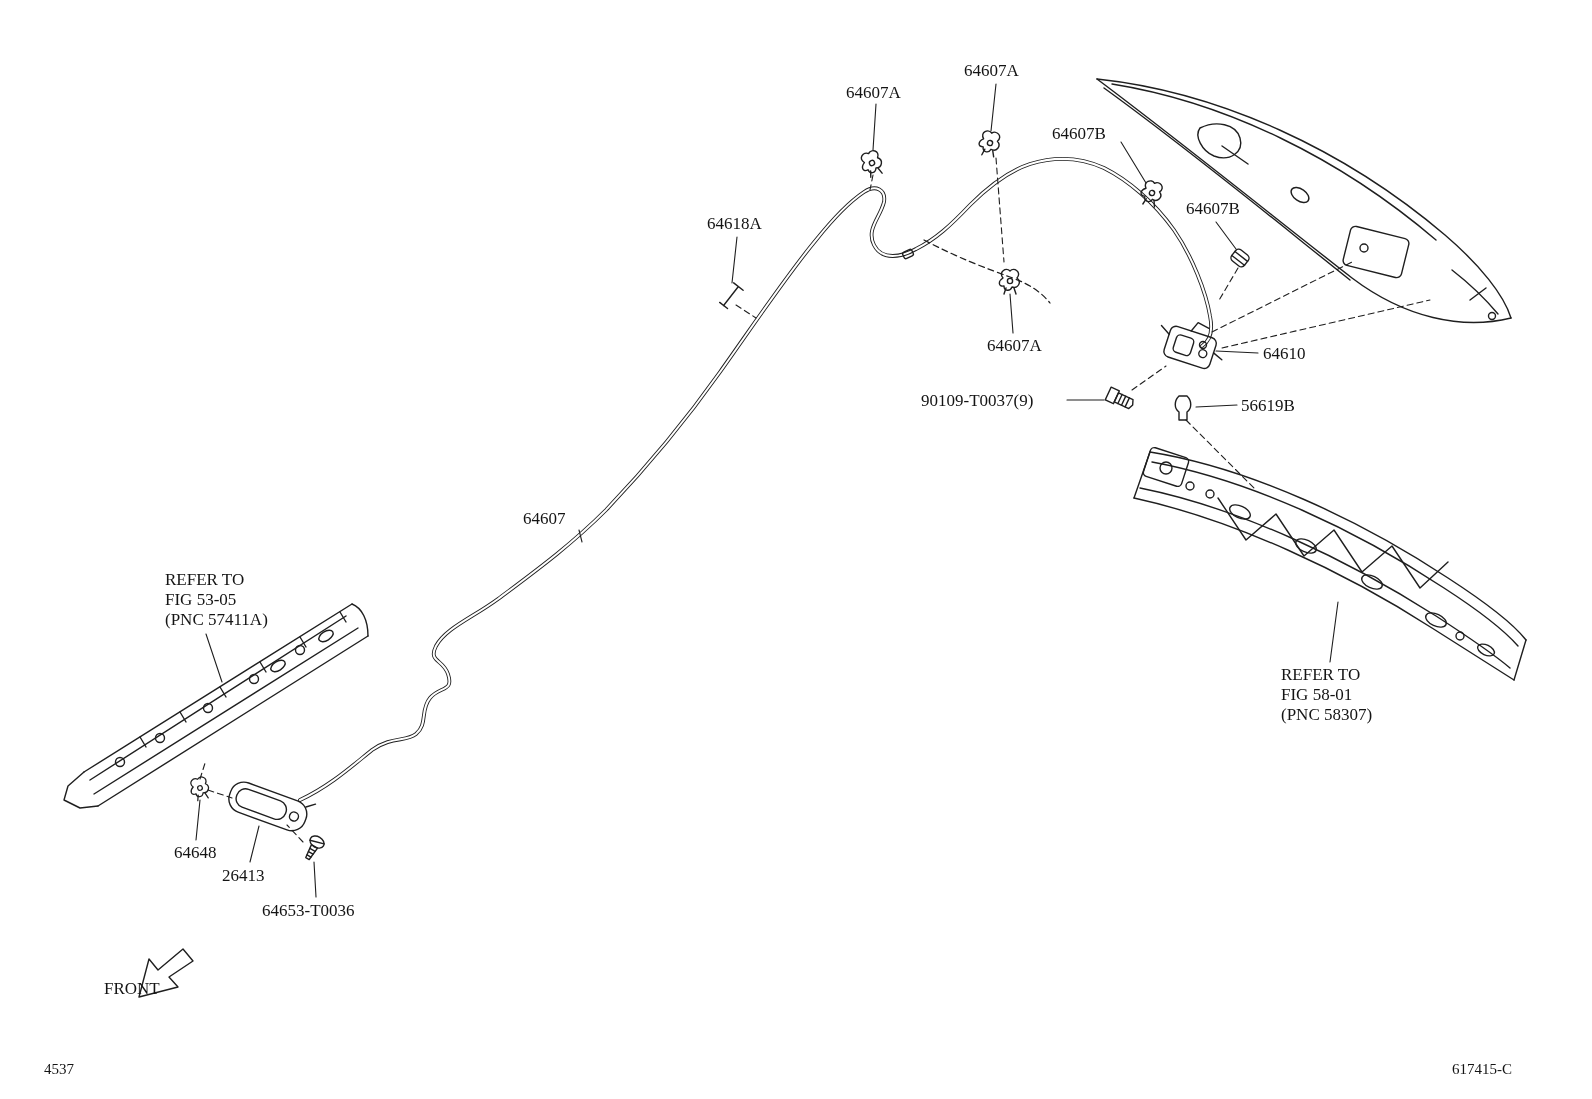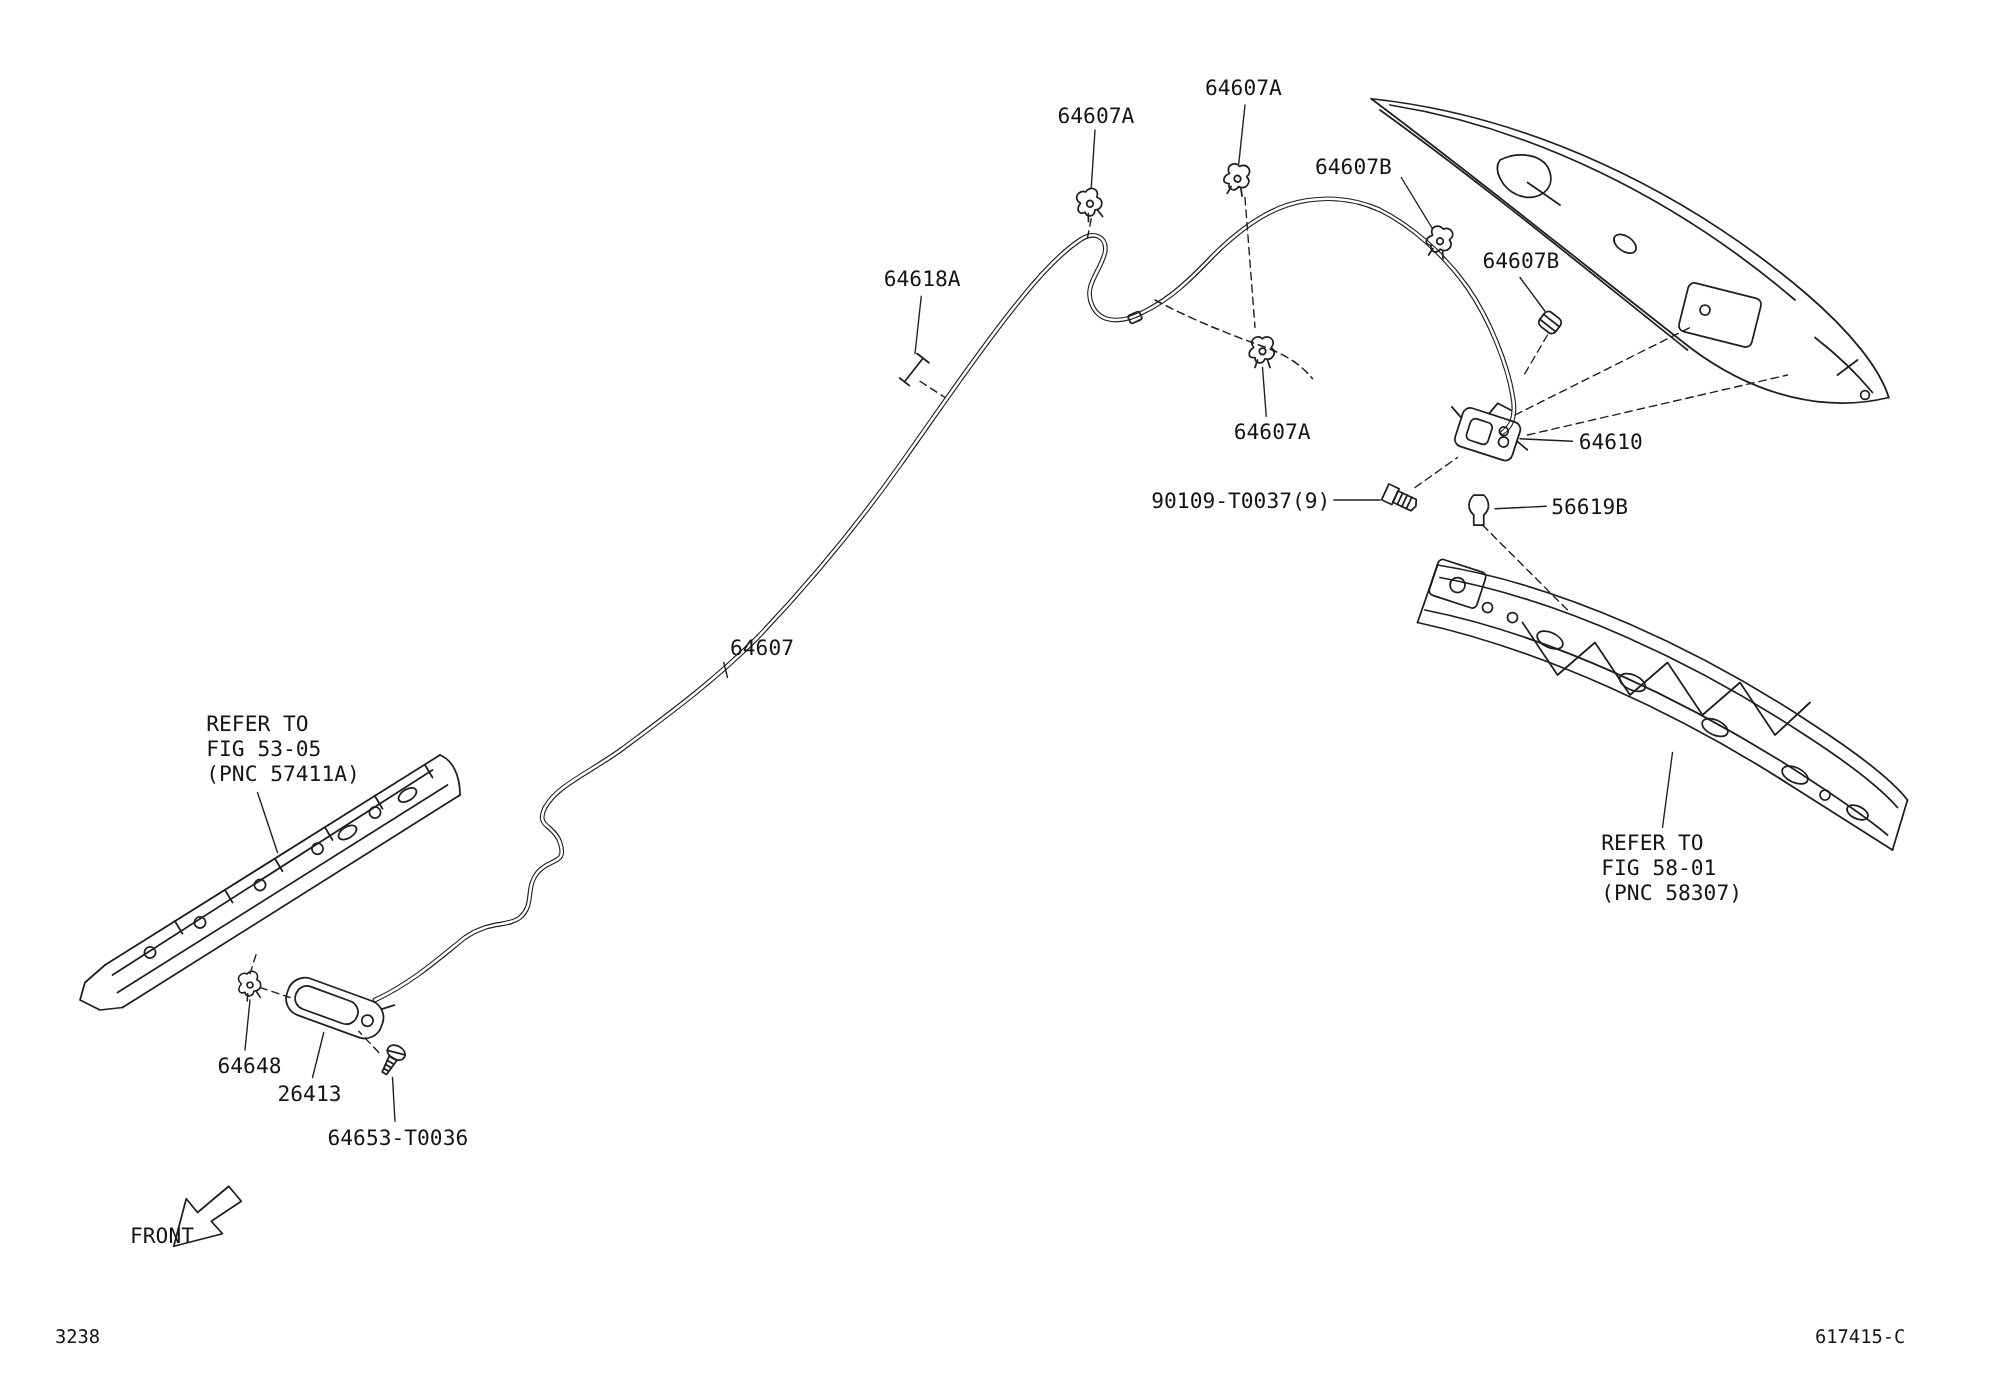--- a/index.html
+++ b/index.html
@@ -11,20 +11,21 @@
     color:#141414;
     overflow:hidden;
   }
   .canvas svg{position:absolute;left:0;top:0;}
   .lbl{
     position:absolute;
     font-size:17px;line-height:20px;
     letter-spacing:0px;
     white-space:pre-line;
     color:#141414;
+    font-family:Liberation Serif, serif;
   }
   .small{font-size:15px;line-height:18px;}
 </style>
 </head>
 <body>
 
 <div class="canvas">
 
   <svg width="1592" height="1099" viewBox="0 0 1592 1099" fill="none" stroke="#1f1f1f" stroke-width="1.4" stroke-linecap="round" stroke-linejoin="round">
 
@@ -182,29 +183,29 @@
 
   <div class="lbl" style="left:846px;top:83px">64607A</div>
   <div class="lbl" style="left:964px;top:61px">64607A</div>
   <div class="lbl" style="left:1052px;top:124px">64607B</div>
   <div class="lbl" style="left:1186px;top:199px">64607B</div>
   <div class="lbl" style="left:707px;top:214px">64618A</div>
   <div class="lbl" style="left:987px;top:336px">64607A</div>
   <div class="lbl" style="left:1263px;top:344px">64610</div>
   <div class="lbl" style="left:921px;top:391px">90109-T0037(9)</div>
   <div class="lbl" style="left:1241px;top:396px">56619B</div>
-  <div class="lbl" style="left:584px;top:509px">64607</div>
+  <div class="lbl" style="left:523px;top:509px">64607</div>
   <div class="lbl" style="left:174px;top:843px">64648</div>
   <div class="lbl" style="left:222px;top:866px">26413</div>
   <div class="lbl" style="left:262px;top:901px">64653-T0036</div>
 
   <div class="lbl" style="left:165px;top:570px">REFER TO
 FIG 53-05
 (PNC 57411A)</div>
   <div class="lbl" style="left:1281px;top:665px">REFER TO
 FIG 58-01
 (PNC 58307)</div>
 
   <div class="lbl" style="left:104px;top:979px">FRONT</div>
-  <div class="lbl small" style="left:44px;top:1060px">3238</div>
+  <div class="lbl small" style="left:44px;top:1060px">4537</div>
   <div class="lbl small" style="left:1452px;top:1060px">617415-C</div>
 
 </div>
 
 </body></html>

